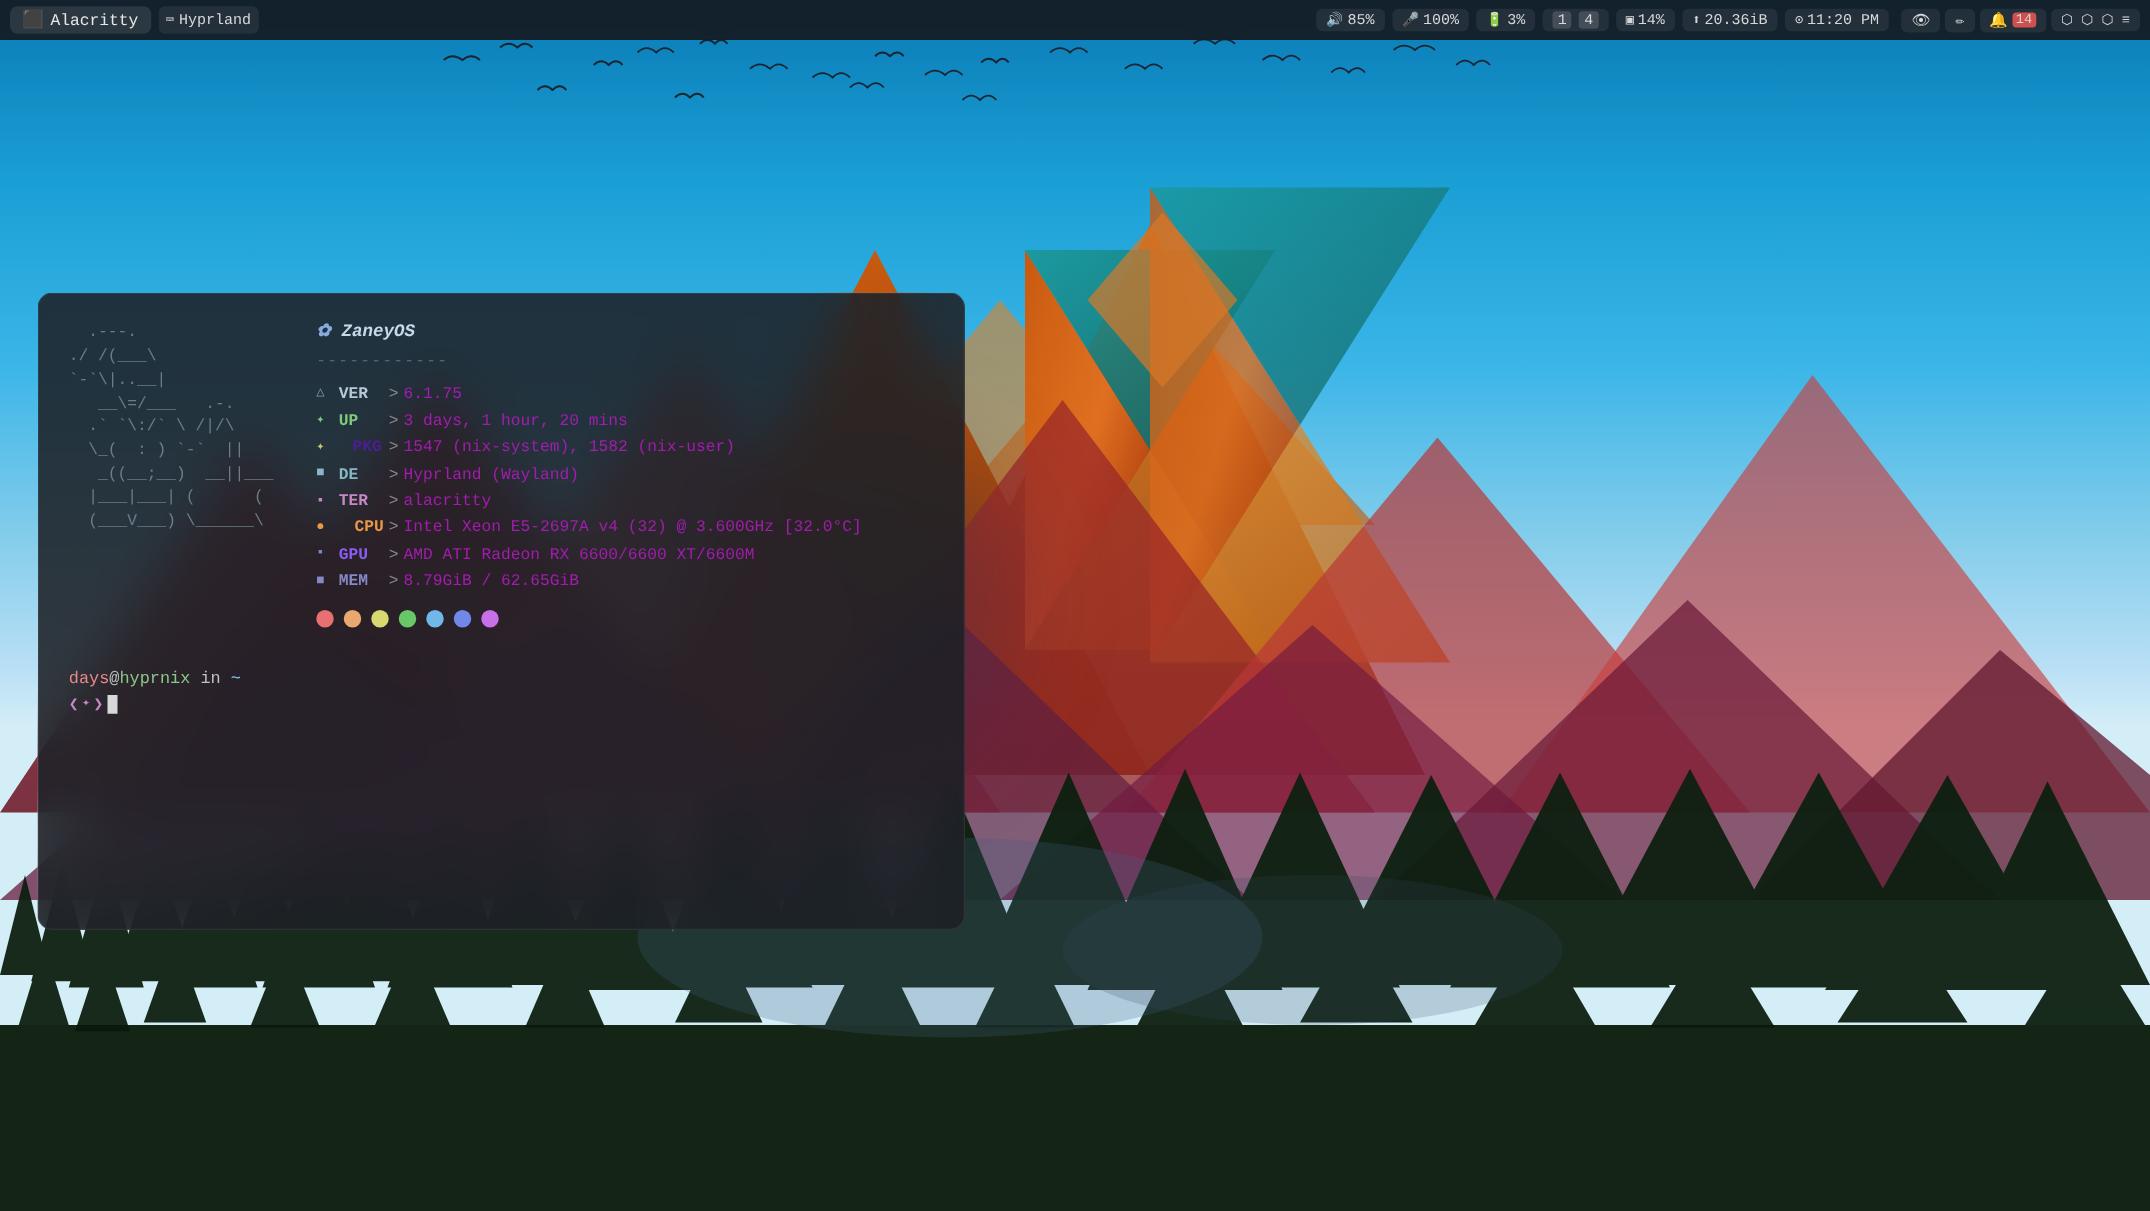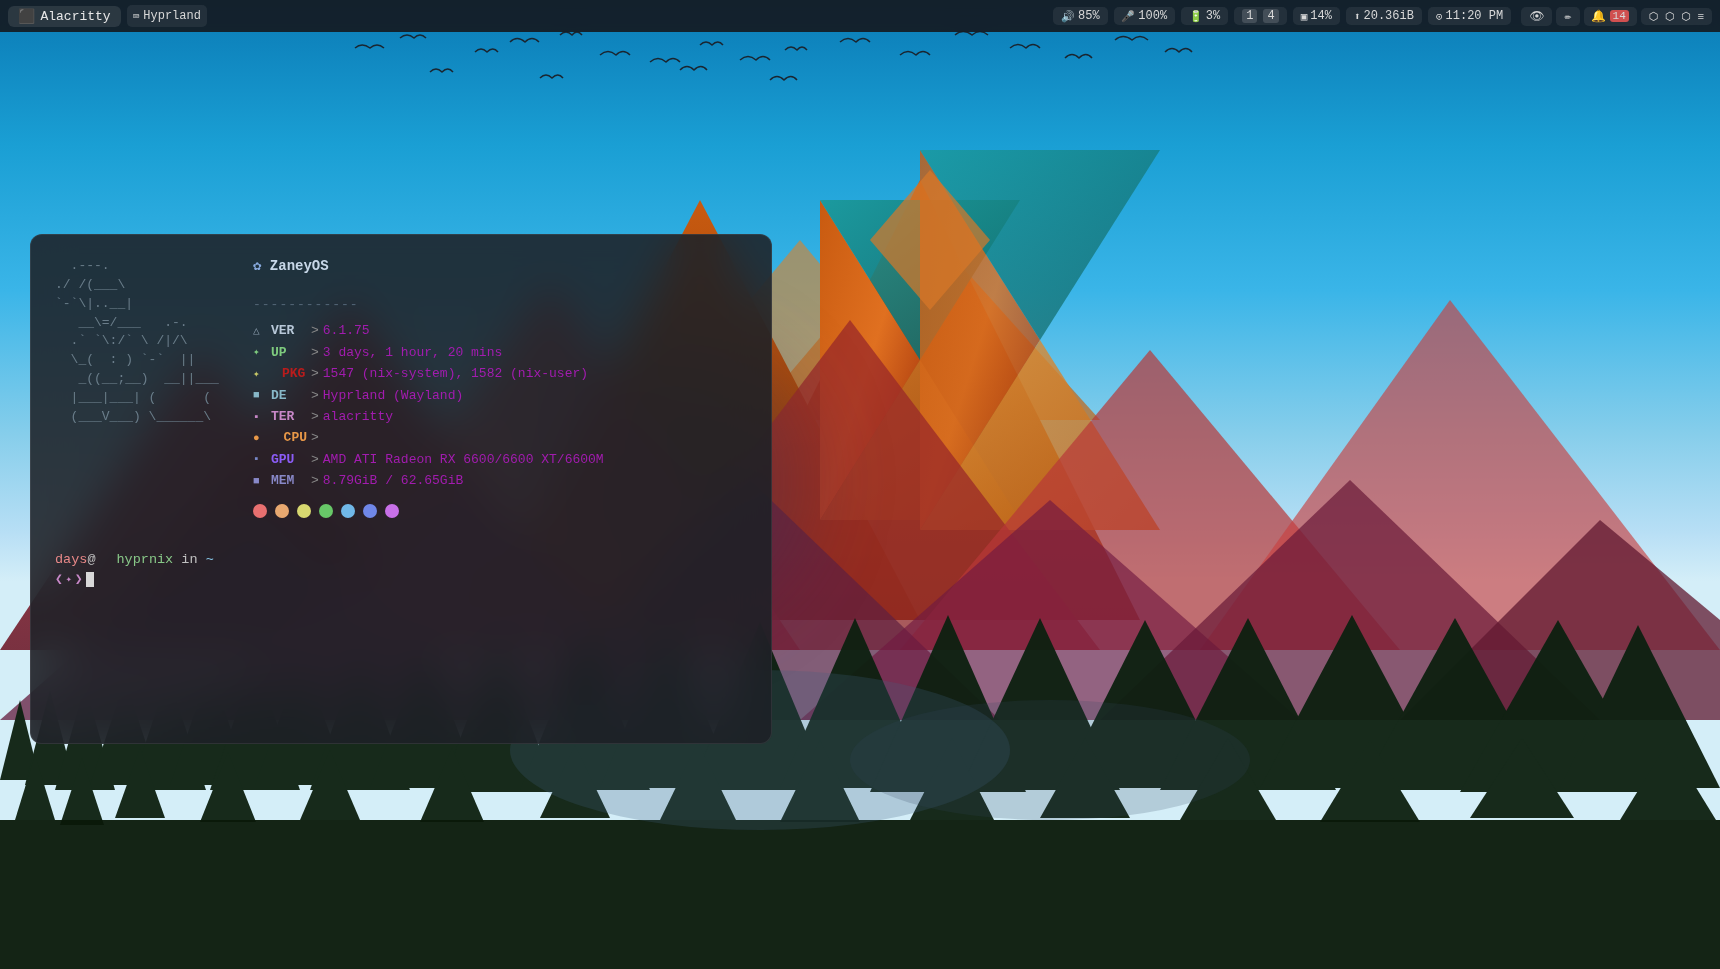--- a/index.html
+++ b/index.html
@@ -149,21 +149,22 @@
     .sysinfo {
       flex: 1;
       font-size: 13px;
       line-height: 1.6;
     }
 
     .sysinfo-title {
       color: #c8d8e8;
       font-size: 14px;
       font-weight: bold;
-      margin-bottom: 18px;
+      margin-bottom: 2px;
+      font-style: italic;
     }
 
     .sysinfo-divider {
       color: #556677;
       margin-bottom: 4px;
       letter-spacing: 1px;
     }
 
     .sysinfo-row {
       display: flex;
@@ -187,21 +188,21 @@
       color: #888;
       margin: 0 4px;
     }
 
     .si-val {
       color: #a21caf;
     }
 
     .color-ver { color: #b8c8d8; }
     .color-up { color: #7ecb7e; }
-    .color-pkg { color: #b91c1c; padding-left: 11px; }
+    .color-pkg { color: #4c1d95; padding-left: 11px; }
     .color-de { color: #88b8c8; }
     .color-ter { color: #c888c8; }
     .color-cpu { color: #e89848; text-align: right; }
     .color-gpu { color: #8b5cf6; }
     .color-mem { color: #8888c8; }
 
     .dot-row {
       display: flex;
       gap: 8px;
       margin-top: 12px;
@@ -218,21 +219,21 @@
       font-size: 13.5px;
       line-height: 1.5;
     }
 
     .prompt-line1 {
       color: #c888c8;
     }
 
     .prompt-user { color: #e88888; }
     .prompt-at { color: #c0c0c0; }
-    .prompt-host { color: #88c888; margin-left: 21px; }
+    .prompt-host { color: #88c888; }
     .prompt-in { color: #c0c0c0; text-align: right; }
     .prompt-dir { color: #88c8e8; }
 
     .prompt-line2 {
       display: flex;
       align-items: center;
       gap: 3px;
     }
 
     .prompt-symbol { color: #c888c8; font-size: 13px; }
@@ -534,20 +535,21 @@
           <span class="si-icon" style="color:#c888c8;">▪</span>
           <span class="si-key color-ter">TER</span>
           <span class="si-arrow"> &gt; </span>
           <span class="si-val">alacritty</span>
         </div>
 
         <div class="sysinfo-row">
           <span class="si-icon" style="color:#e89848;">●</span>
           <span class="si-key color-cpu">CPU</span>
           <span class="si-arrow"> &gt; </span>
+          <span class="si-val">Intel Xeon E5-2697A v4 (32) @ 3.600GHz [32.0°C]</span>
         </div>
 
         <div class="sysinfo-row">
           <span class="si-icon" style="color:#7888c8;">▪</span>
           <span class="si-key color-gpu">GPU</span>
           <span class="si-arrow"> &gt; </span>
           <span class="si-val">AMD ATI Radeon RX 6600/6600 XT/6600M</span>
         </div>
 
         <div class="sysinfo-row">

